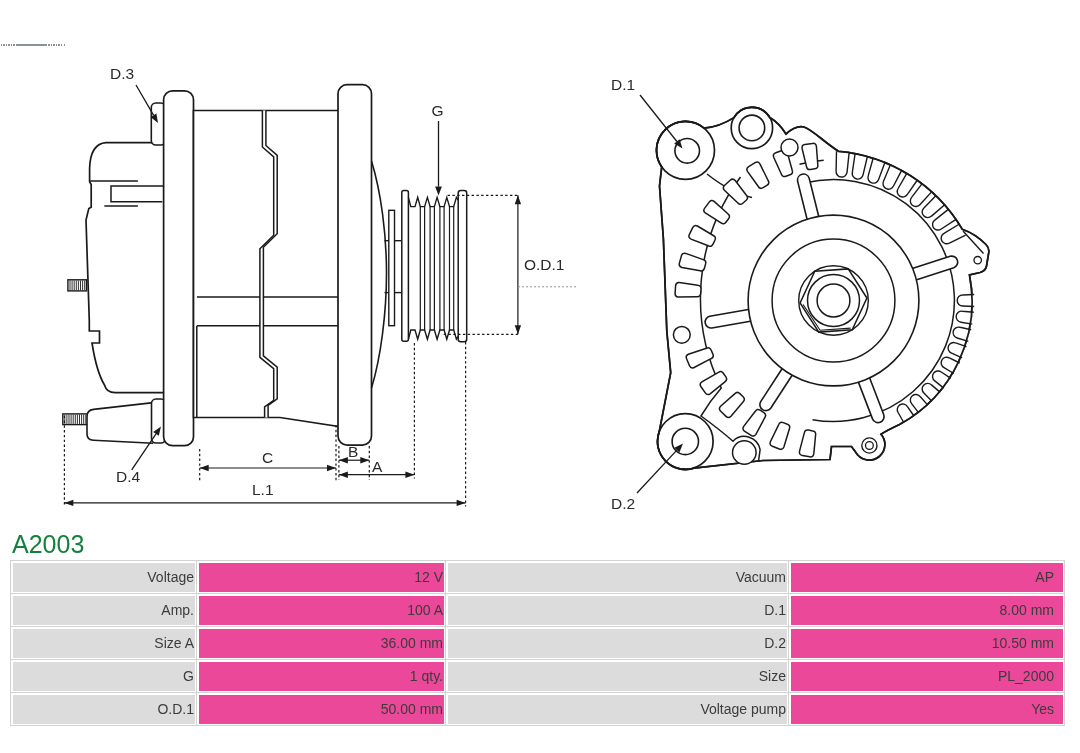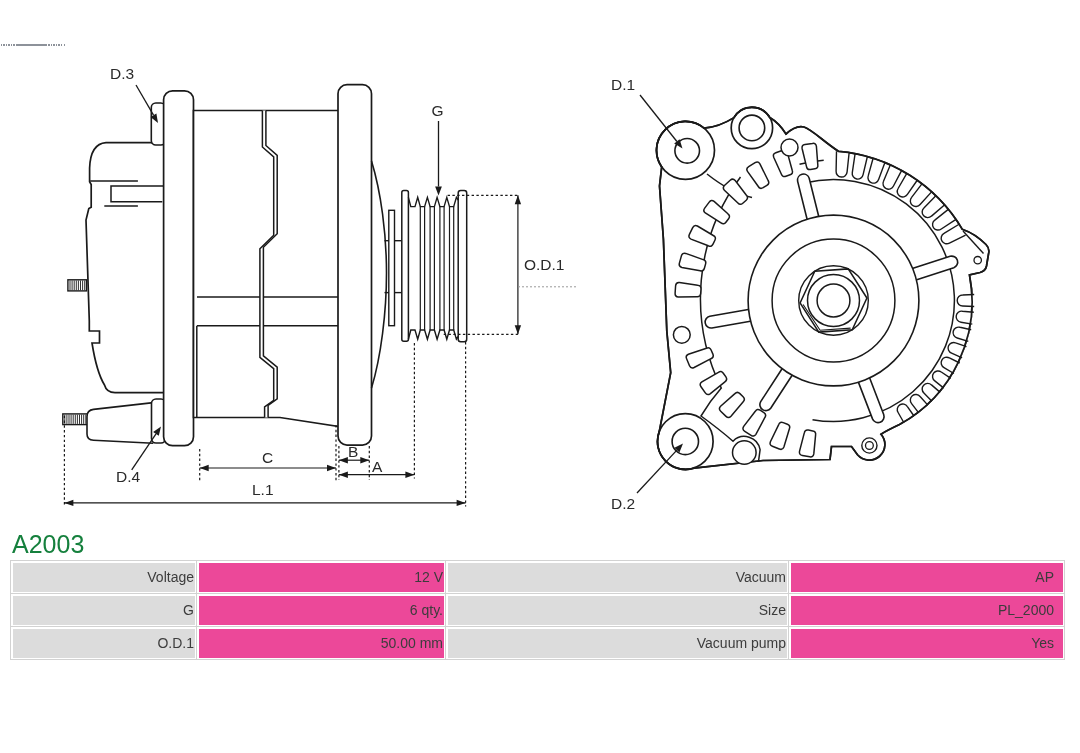--- a/index.html
+++ b/index.html
@@ -236,41 +236,69 @@
           </td>
           <td class="l">
             <div>Vacuum</div>
           </td>
           <td class="v w2">
             <div>AP</div>
           </td>
         </tr>
 <tr>
           <td class="l">
+            <div>Amp.</div>
+          </td>
+          <td class="v">
+            <div>100 A</div>
+          </td>
+          <td class="l">
+            <div>D.1</div>
+          </td>
+          <td class="v w2">
+            <div>8.00 mm</div>
+          </td>
+        </tr>
+<tr>
+          <td class="l">
+            <div>Size A</div>
+          </td>
+          <td class="v">
+            <div>36.00 mm</div>
+          </td>
+          <td class="l">
+            <div>D.2</div>
+          </td>
+          <td class="v w2">
+            <div>10.50 mm</div>
+          </td>
+        </tr>
+<tr>
+          <td class="l">
             <div>G</div>
           </td>
           <td class="v">
-            <div>6 qty.</div>
+            <div>1 qty.</div>
           </td>
           <td class="l">
             <div>Size</div>
           </td>
           <td class="v w2">
             <div>PL_2000</div>
           </td>
         </tr>
 <tr>
           <td class="l">
             <div>O.D.1</div>
           </td>
           <td class="v">
             <div>50.00 mm</div>
           </td>
           <td class="l">
-            <div>Vacuum pump</div>
+            <div>Voltage pump</div>
           </td>
           <td class="v w2">
             <div>Yes</div>
           </td>
         </tr>
 </tbody>
     </table>
 </div>
 
 </body></html>

